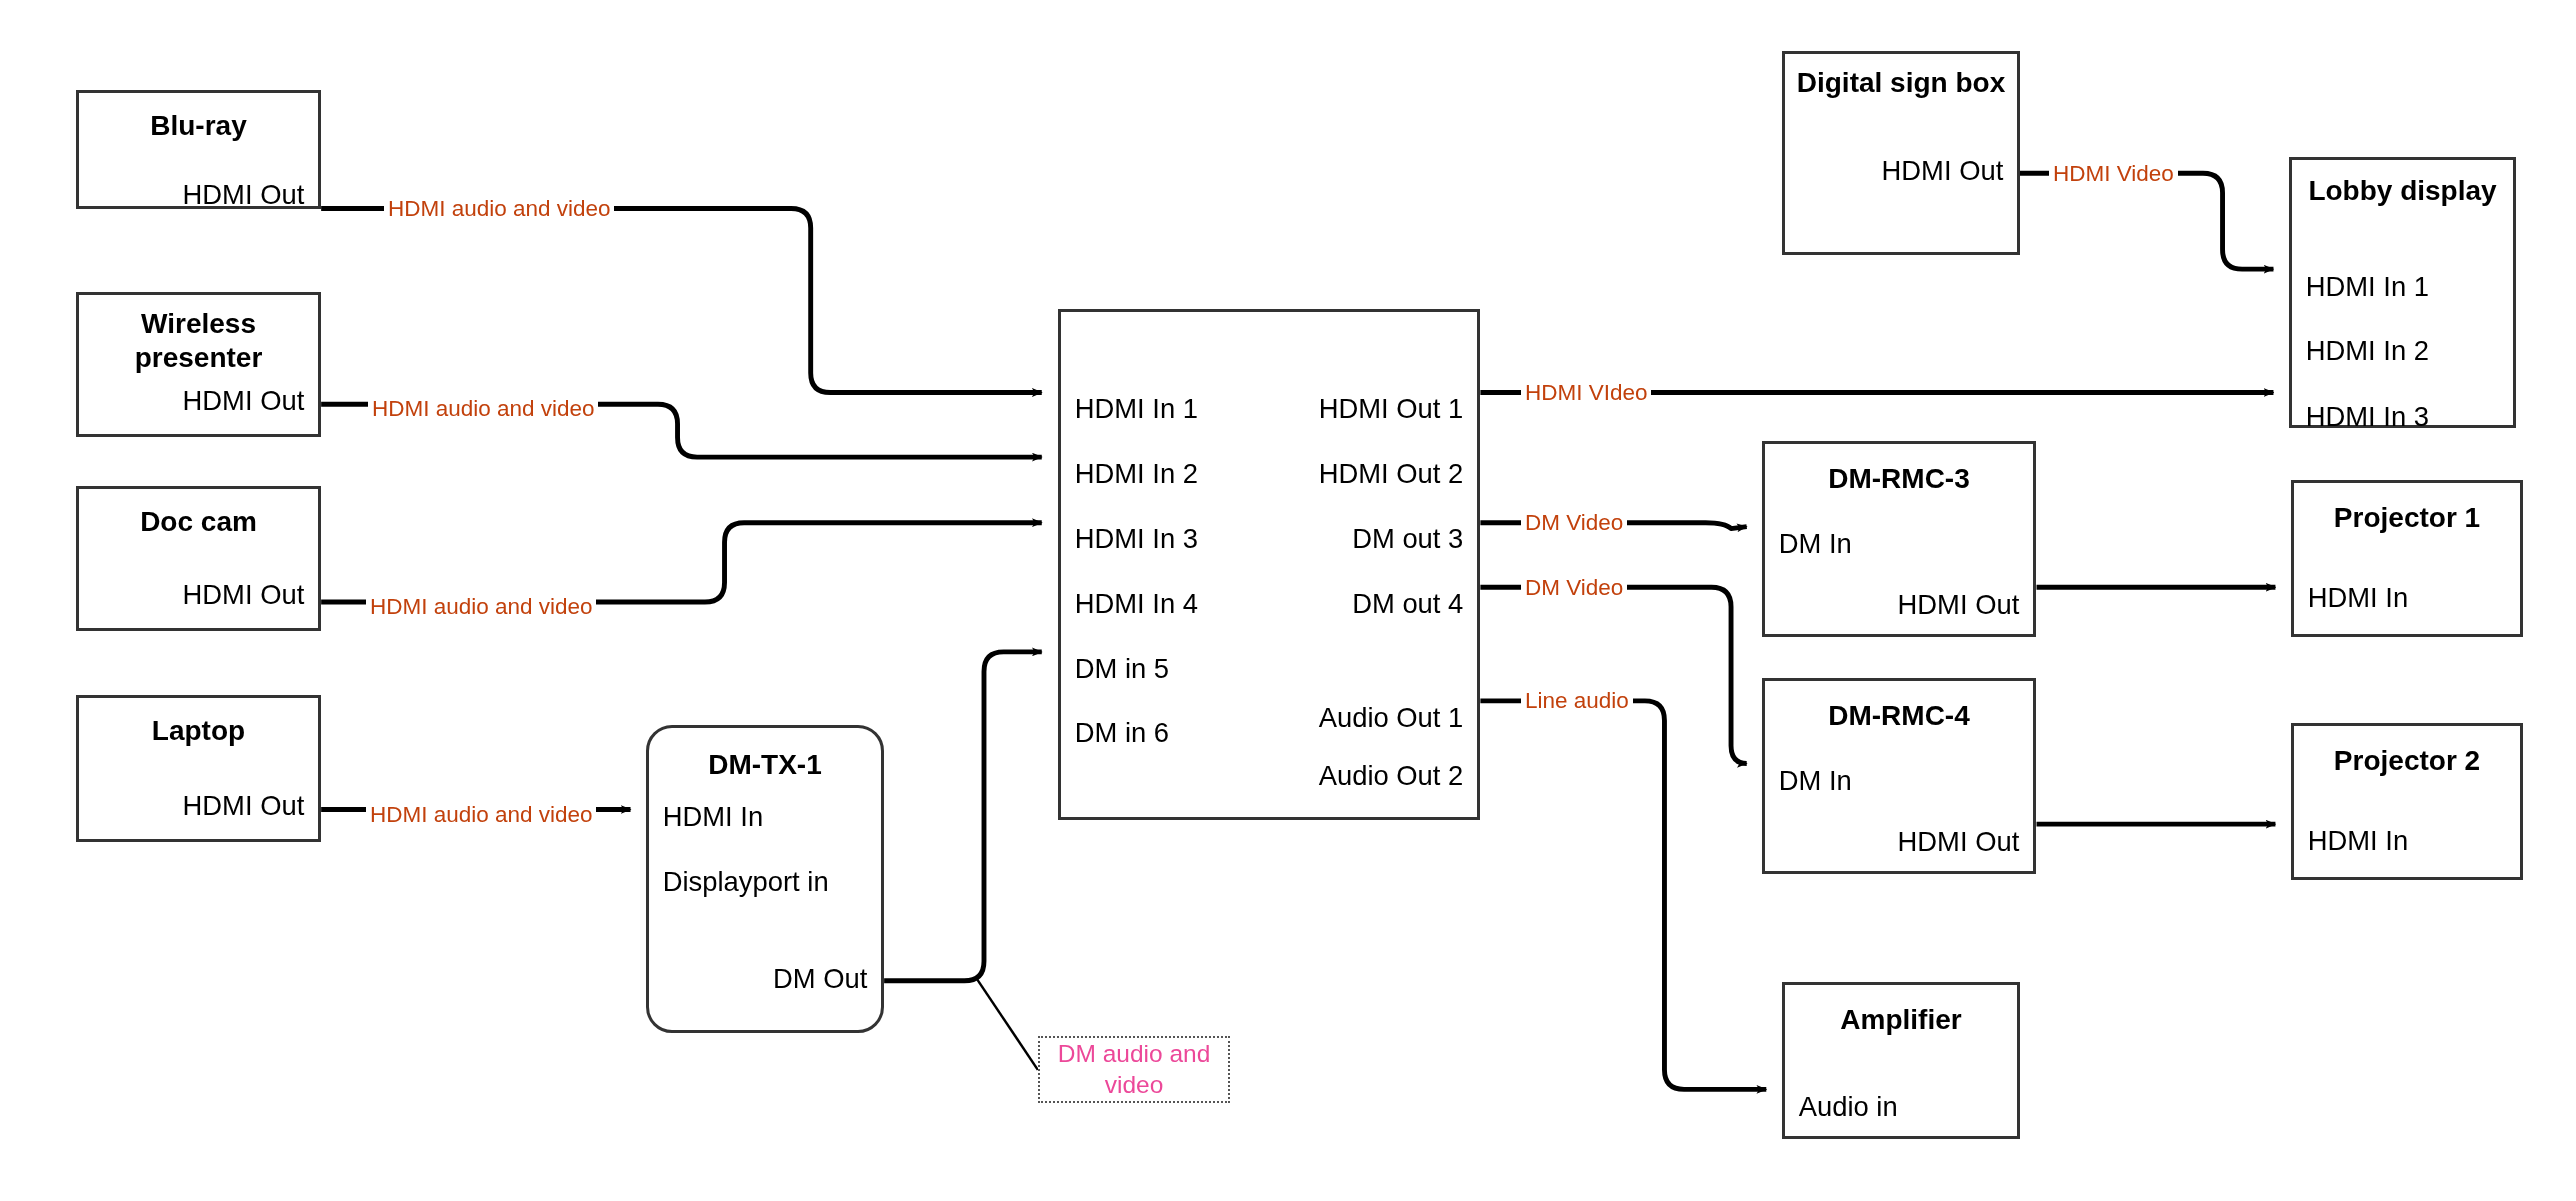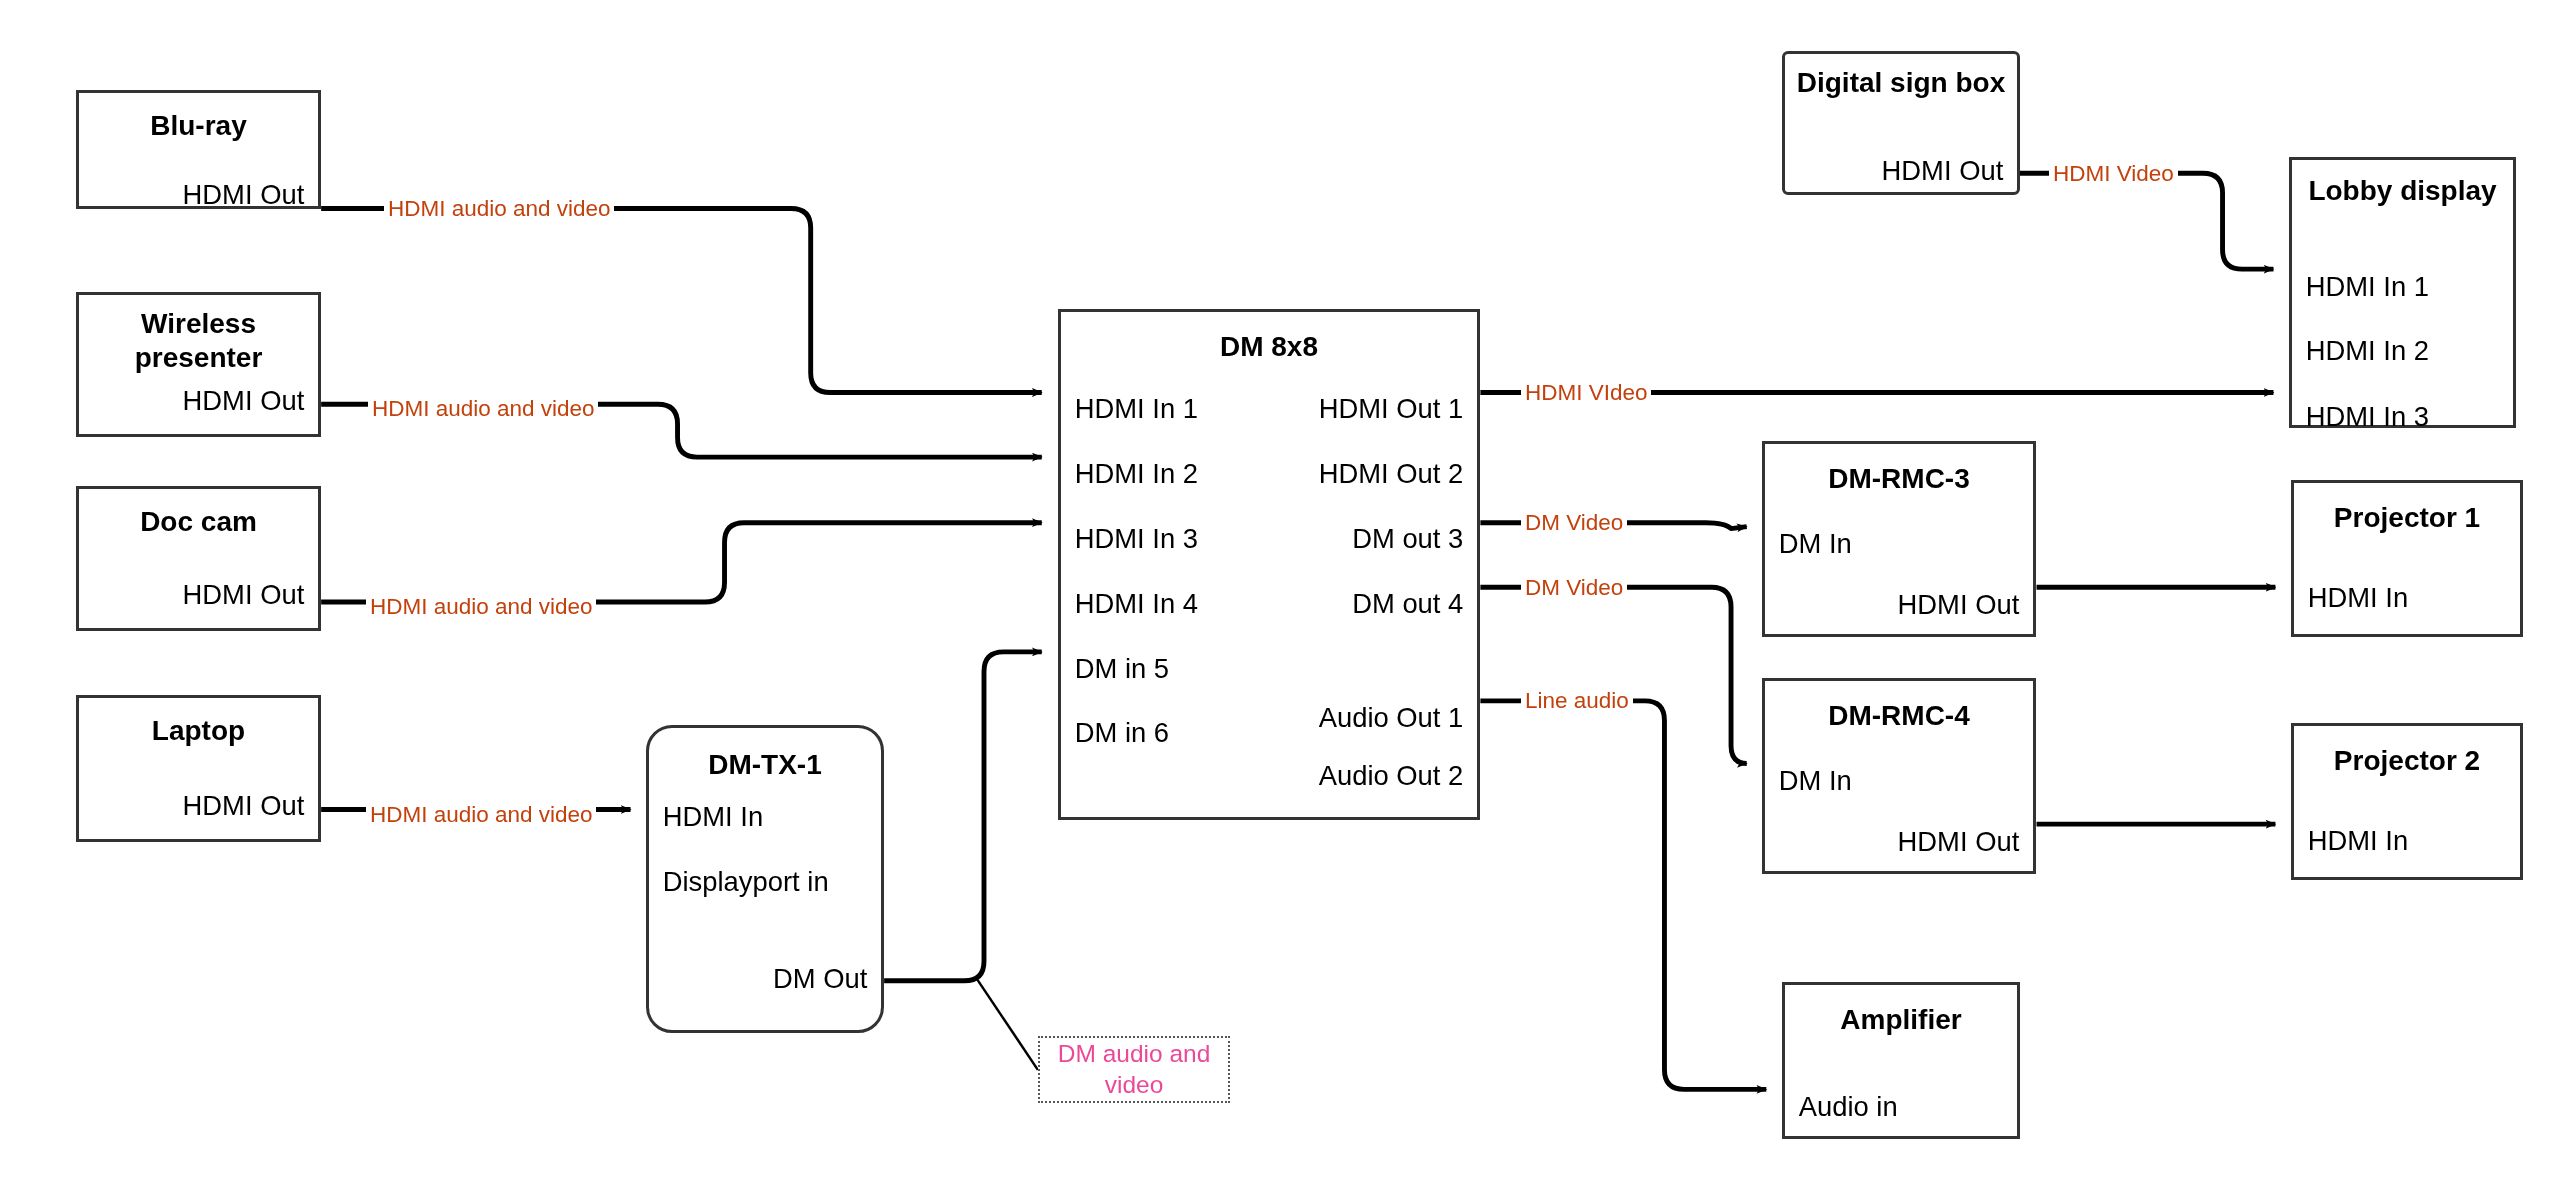--- a/index.html
+++ b/index.html
@@ -119,35 +119,34 @@
         <div class="node-title" style="top: 15.7px;">Laptop</div>
         <div class="port right" style="top: 94px; right: 13.7px; left: auto;">HDMI Out</div>
       </div>
       <div class="node" style="left: 646px; top: 725px; width: 238px; height: 308px; border-color: rgb(51, 51, 51); border-radius: 26px;">
         <div class="node-title" style="top: 19.6px;">DM-TX-1</div>
         <div class="port left" style="top: 75px; left: 13.7px; right: auto;">HDMI In</div>
         <div class="port left" style="top: 140px; left: 13.7px; right: auto;">Displayport in</div>
         <div class="port right" style="top: 237px; right: 13.7px; left: auto;">DM Out</div>
       </div>
       <div class="node" style="left: 1058px; top: 309px; width: 422px; height: 511px; border-color: rgb(51, 51, 51);">
-        <div class="node-title" style="top: 17.6px;">DM 8x8</div>
         <div class="port left" style="top: 83px; left: 13.7px; right: auto;">HDMI In 1</div>
         <div class="port left" style="top: 148px; left: 13.7px; right: auto;">HDMI In 2</div>
         <div class="port left" style="top: 213px; left: 13.7px; right: auto;">HDMI In 3</div>
         <div class="port left" style="top: 278px; left: 13.7px; right: auto;">HDMI In 4</div>
         <div class="port left" style="top: 343px; left: 13.7px; right: auto;">DM in 5</div>
         <div class="port left" style="top: 407px; left: 13.7px; right: auto;">DM in 6</div>
         <div class="port right" style="top: 83px; right: 13.7px; left: auto;">HDMI Out 1</div>
         <div class="port right" style="top: 148px; right: 13.7px; left: auto;">HDMI Out 2</div>
         <div class="port right" style="top: 213px; right: 13.7px; left: auto;">DM out 3</div>
         <div class="port right" style="top: 278px; right: 13.7px; left: auto; margin-left: 38px;">DM out 4</div>
         <div class="port right" style="top: 392px; right: 13.7px; left: auto;">Audio Out 1</div>
         <div class="port right" style="top: 450px; right: 13.7px; left: auto;">Audio Out 2</div>
       </div>
-      <div class="node" style="left: 1782px; top: 51px; width: 238px; height: 144px; border-color: rgb(51, 51, 51); border-radius: 6px;">
+      <div class="node" style="left: 1782px; top: 51px; width: 238px; height: 204px; border-color: rgb(51, 51, 51);">
         <div class="node-title" style="top: 11.7px;">Digital sign box</div>
         <div class="port right" style="top: 103px; right: 13.7px; left: auto;">HDMI Out</div>
       </div>
       <div class="node" style="left: 2289px; top: 157px; width: 227px; height: 271px; border-color: rgb(51, 51, 51);">
         <div class="node-title" style="top: 13.7px;">Lobby display</div>
         <div class="port left" style="top: 113px; left: 13.7px; right: auto;">HDMI In 1</div>
         <div class="port left" style="top: 177px; left: 13.7px; right: auto;">HDMI In 2</div>
         <div class="port left" style="top: 243px; left: 13.7px; right: auto;">HDMI In 3</div>
       </div>
       <div class="node" style="left: 1762px; top: 441px; width: 274px; height: 196px; border-color: rgb(51, 51, 51); padding-left: 41px;">

